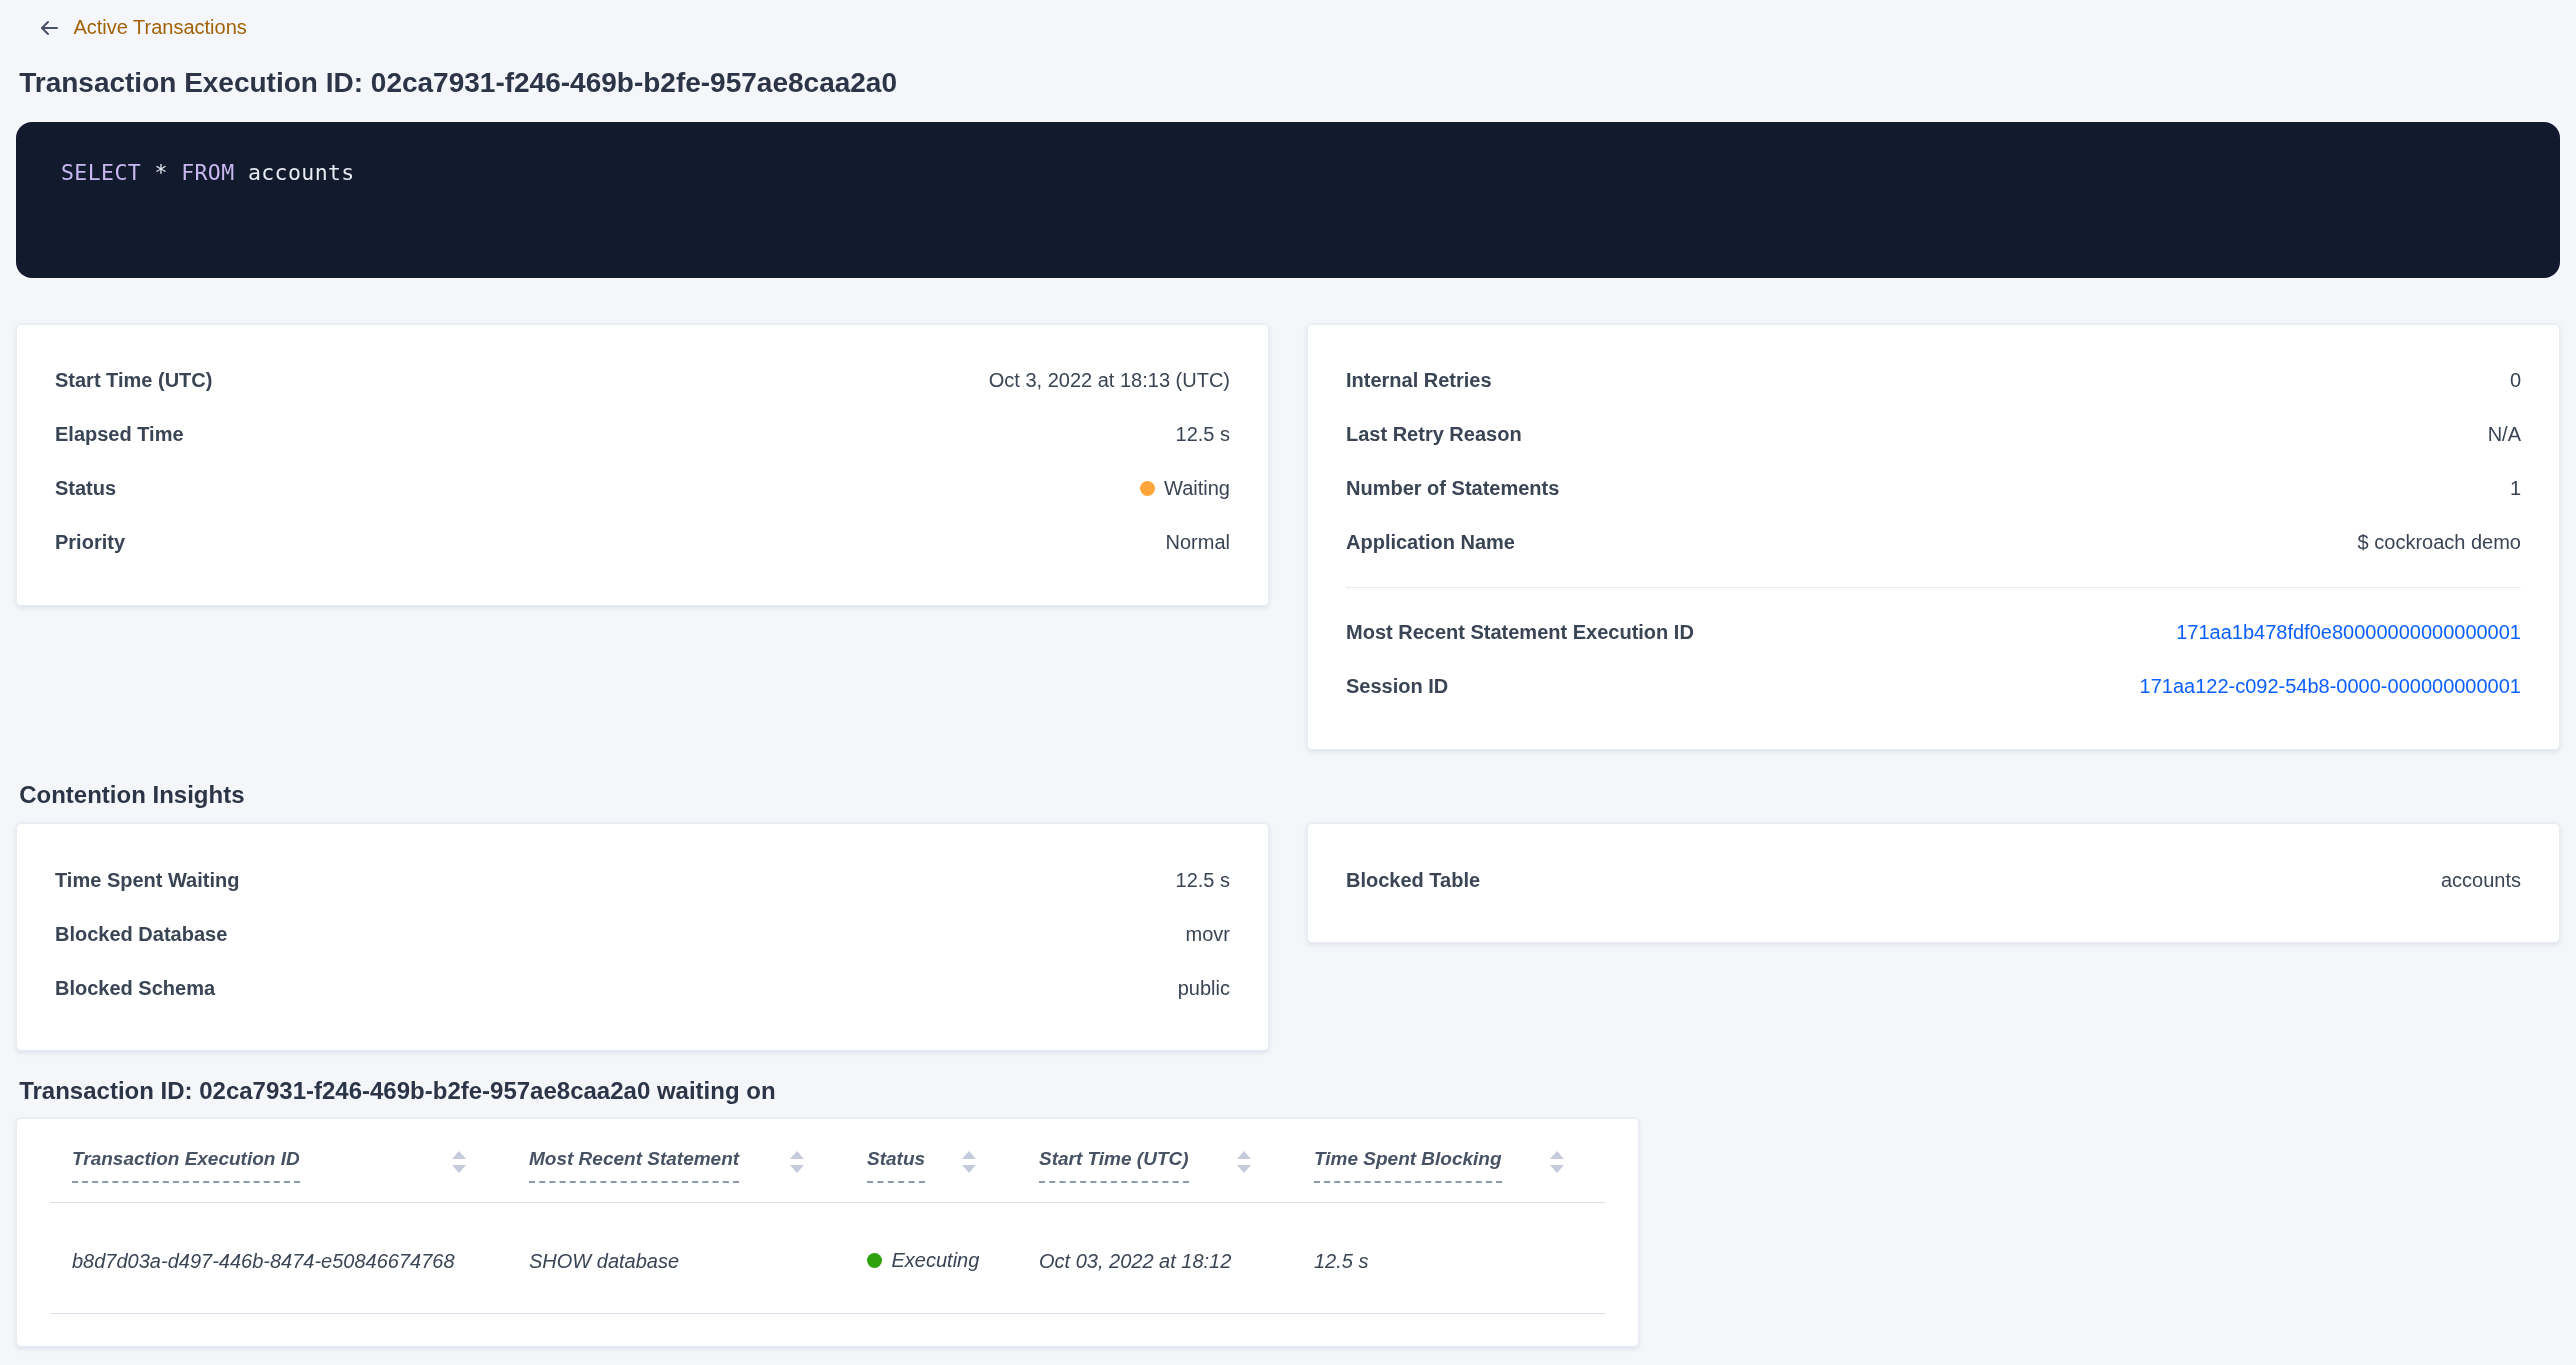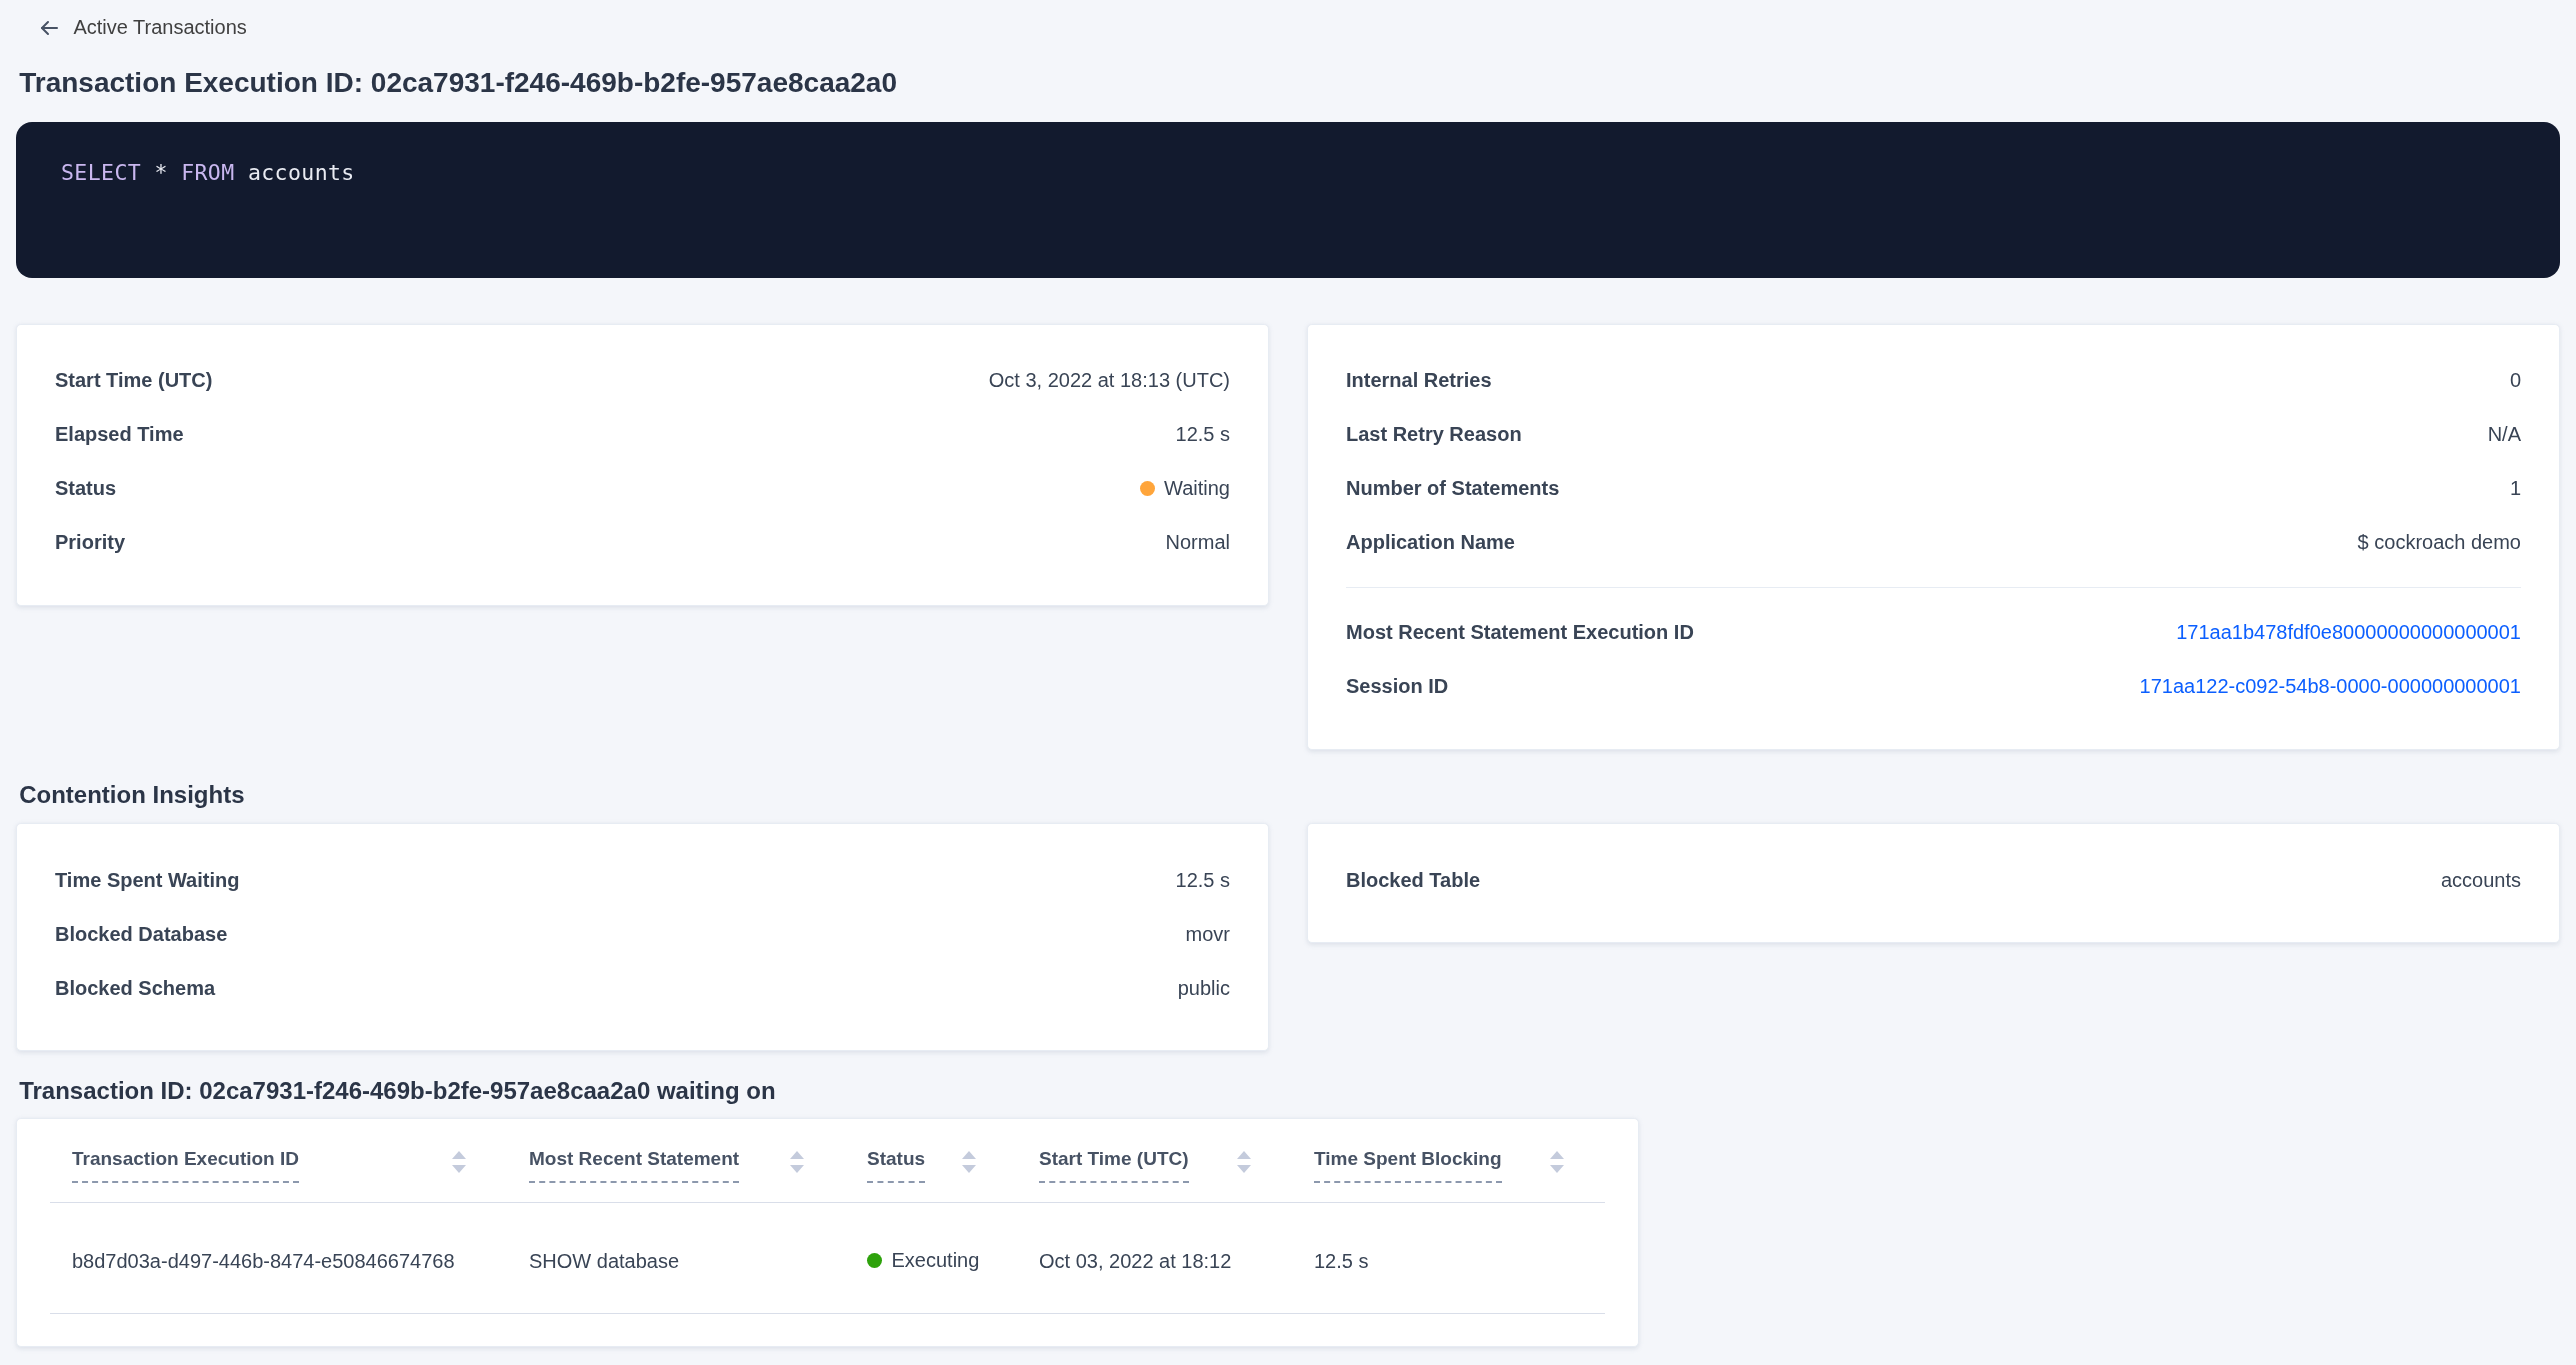--- a/index.html
+++ b/index.html
@@ -10,21 +10,21 @@
     color: #394455;
     overflow: hidden;
     box-sizing: border-box;
   }
   .page { padding: 11px 16px 0 16px; }
 
   
   .back-link {
     display: inline-flex; align-items: center; gap: 12.7px;
     margin: 4.8px 0 0 20.7px;
-    font-size: 20px; color: #404040; text-decoration: none; cursor: pointer;
+    font-size: 20px; color: #a16207; text-decoration: none; cursor: pointer;
   }
   .back-link svg { display: block; }
 
   
   .page-title {
     margin: 22px 0 0 3.2px;
     font-size: 28px; line-height: 35px; font-weight: 700; color: #2b3547;
   }
 
   
@@ -70,21 +70,21 @@
   .section-heading {
     margin: 29px 0 12.7px 3.2px;
     font-size: 24px; line-height: 32px; font-weight: 700; color: #2b3547;
   }
   .cards-row.tight { margin-top: 12.7px; }
   .waiting-heading { margin-top: 24px; margin-bottom: 0; }
 
   
   .table-card {
     width: 1623px; height: 229px; margin-top: 11px;
-    padding: 0 33px; overflow: hidden;
+    padding: 0 33px; overflow: hidden; font-style: italic;
   }
   table { width: 100%; border-collapse: collapse; table-layout: fixed; }
   col.c1 { width: 457px; } col.c2 { width: 338px; } col.c3 { width: 172px; }
   col.c4 { width: 275px; } col.c5 { width: auto; }
   th {
     padding: 29px 0 19px 22px;
     border-bottom: 0.8px solid #d9dee9;
     text-align: left; vertical-align: top;
   }
   .th-inner {

